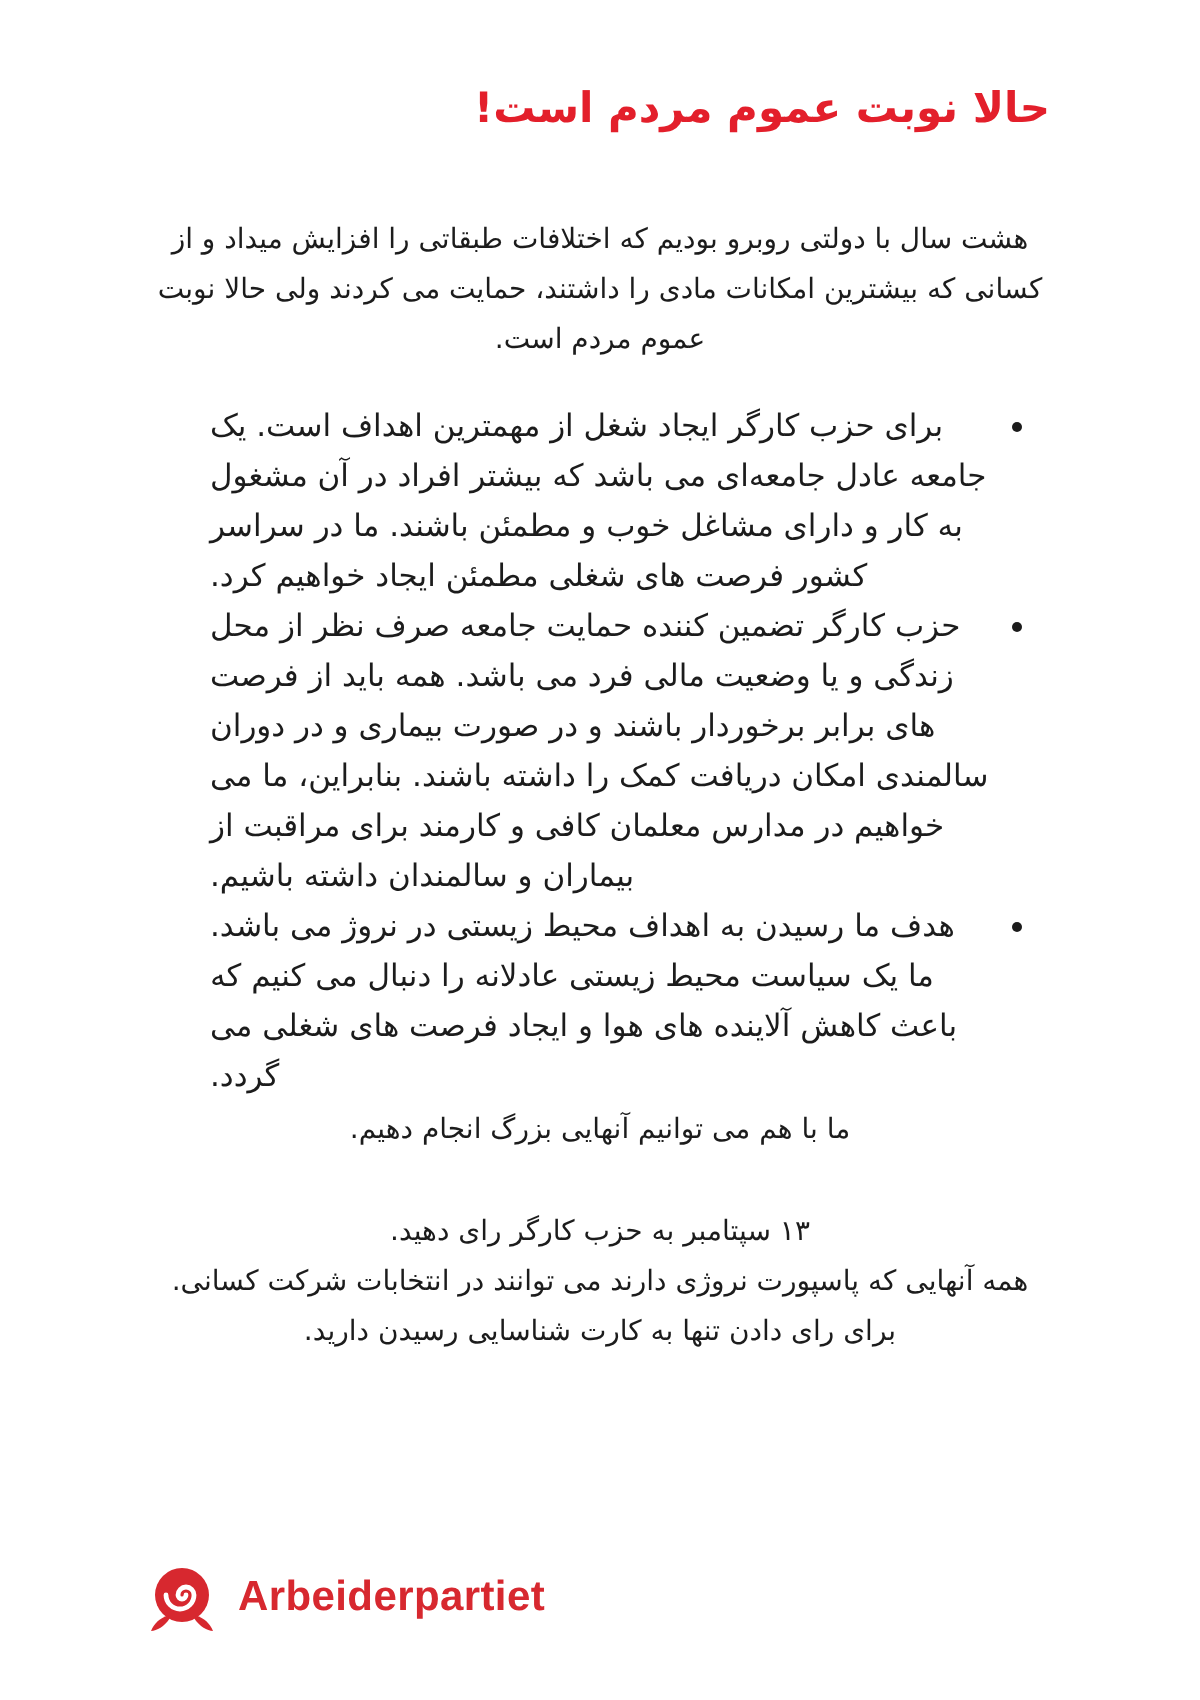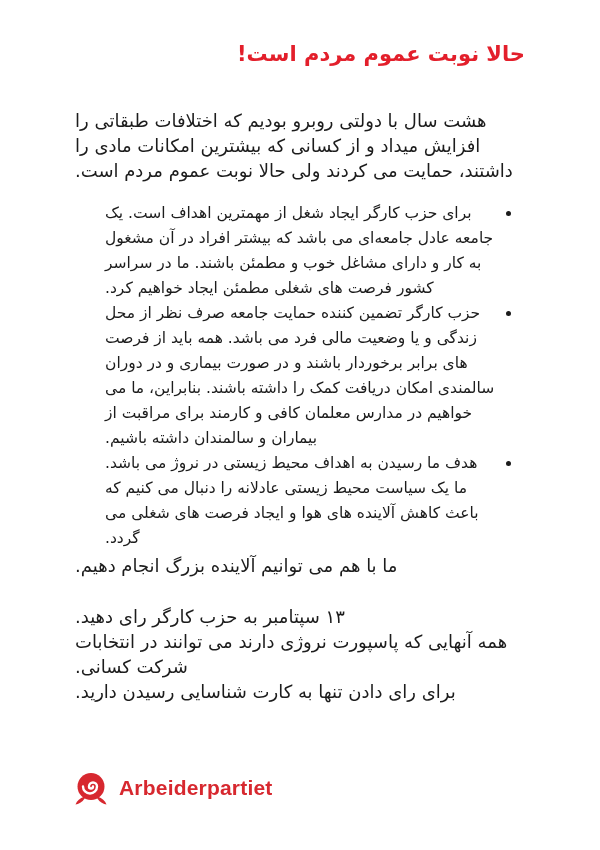--- a/index.html
+++ b/index.html
@@ -18,43 +18,43 @@
   }
   .title {
     color: #e31f2b;
     font-size: 21px;
     font-weight: bold;
     text-align: right;
     margin-bottom: 42px;
     letter-spacing: 0.2px;
   }
   .body-text {
-    font-size: 18px;
+    font-size: 14px;
     line-height: 25px;
-    text-align: left;
+    text-align: center;
   }
   .intro { margin-bottom: 18px; }
   ul.points {
     list-style: disc;
     padding-right: 30px;
     margin: 0;
   }
   ul.points li {
     font-size: 15.5px;
     line-height: 25px;
     text-align: left;
     padding-left: 30px;
   }
   .closing { margin-top: 2px; }
   .voting { margin-top: 26px; }
   .voting .vline { display: block; }
   .footer {
     position: absolute;
     left: 72px;
-    bottom: 43px;
+    bottom: 32px;
     direction: ltr;
     display: flex;
     align-items: center;
     gap: 9px;
   }
   .party-name {
     color: #d7282f;
     font-family: "Liberation Sans", "DejaVu Sans", sans-serif;
     font-size: 21px;
     font-weight: 600;
@@ -70,21 +70,21 @@
   <h1 class="title">حالا نوبت عموم مردم است!</h1>
 
   <p class="body-text intro">هشت سال با دولتی روبرو بودیم که اختلافات طبقاتی را افزایش میداد و از کسانی که بیشترین امکانات مادی را داشتند، حمایت می کردند ولی حالا نوبت عموم مردم است.</p>
 
   <ul class="points">
     <li>برای حزب کارگر ایجاد شغل از مهمترین اهداف است. یک جامعه عادل جامعه‌ای می باشد که بیشتر افراد در آن مشغول به کار و دارای مشاغل خوب و مطمئن باشند. ما در سراسر کشور فرصت های شغلی مطمئن ایجاد خواهیم کرد.</li>
     <li>حزب کارگر تضمین کننده حمایت جامعه صرف نظر از محل زندگی و یا وضعیت مالی فرد می باشد. همه باید از فرصت های برابر برخوردار باشند و در صورت بیماری و در دوران سالمندی امکان دریافت کمک را داشته باشند. بنابراین، ما می خواهیم در مدارس معلمان کافی و کارمند برای مراقبت از بیماران و سالمندان داشته باشیم.</li>
     <li>هدف ما رسیدن به اهداف محیط زیستی در نروژ می باشد. ما یک سیاست محیط زیستی عادلانه را دنبال می کنیم که باعث کاهش آلاینده های هوا و ایجاد فرصت های شغلی می گردد.</li>
   </ul>
 
-  <p class="body-text closing">ما با هم می توانیم آلاینده بزرگ انجام دهیم.</p>
+  <p class="body-text closing">ما با هم می توانیم آنهایی بزرگ انجام دهیم.</p>
 
   <div class="body-text voting">
     <span class="vline">۱۳ سپتامبر به حزب کارگر رای دهید.</span>
     <span class="vline">همه آنهایی که پاسپورت نروژی دارند می توانند در انتخابات شرکت کسانی.</span>
     <span class="vline">برای رای دادن تنها به کارت شناسایی رسیدن دارید.</span>
   </div>
 
   <div class="footer">
     <span class="logo-wrap">
       <svg width="38" height="38" viewBox="0 0 38 38" aria-hidden="true">

